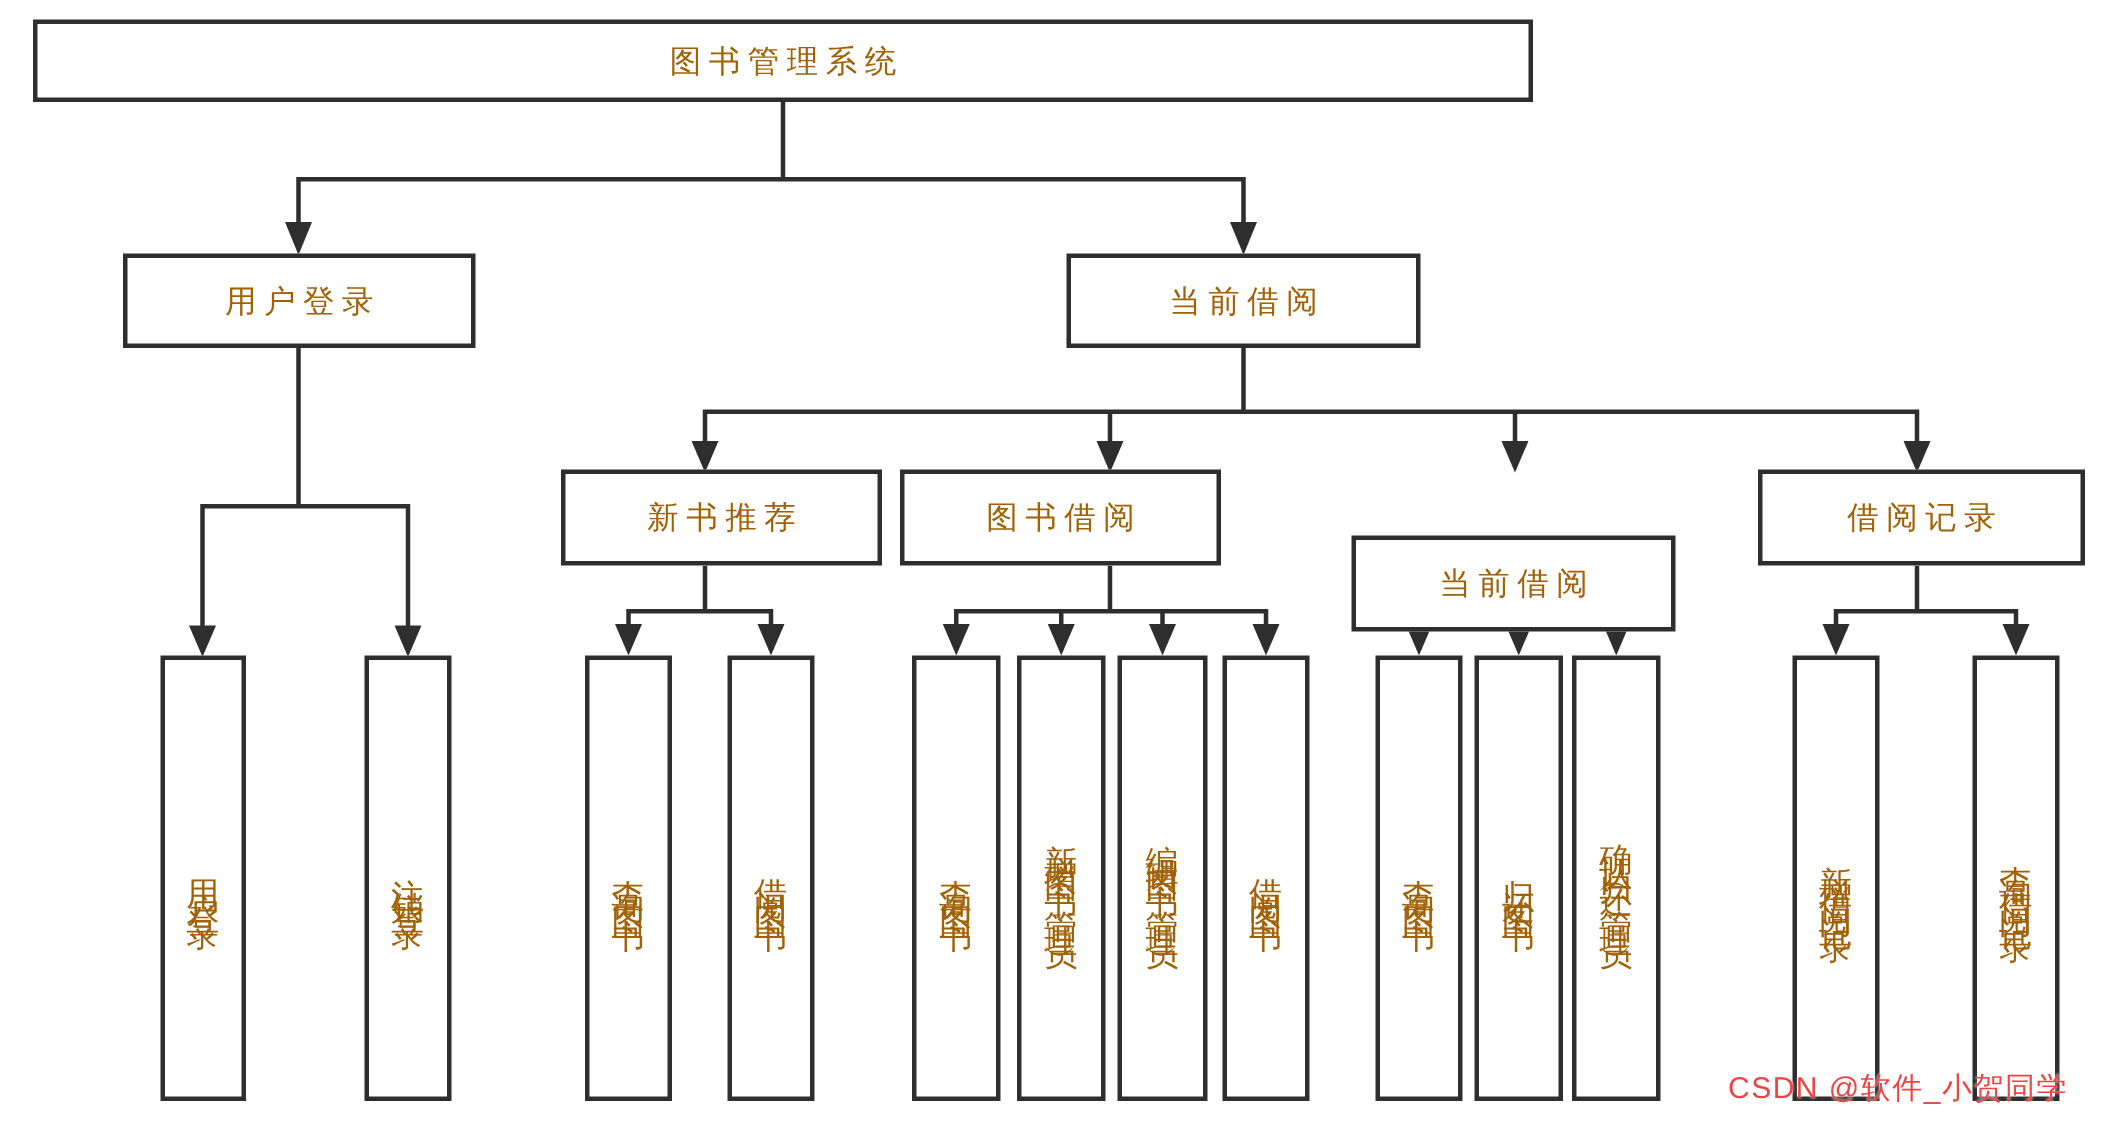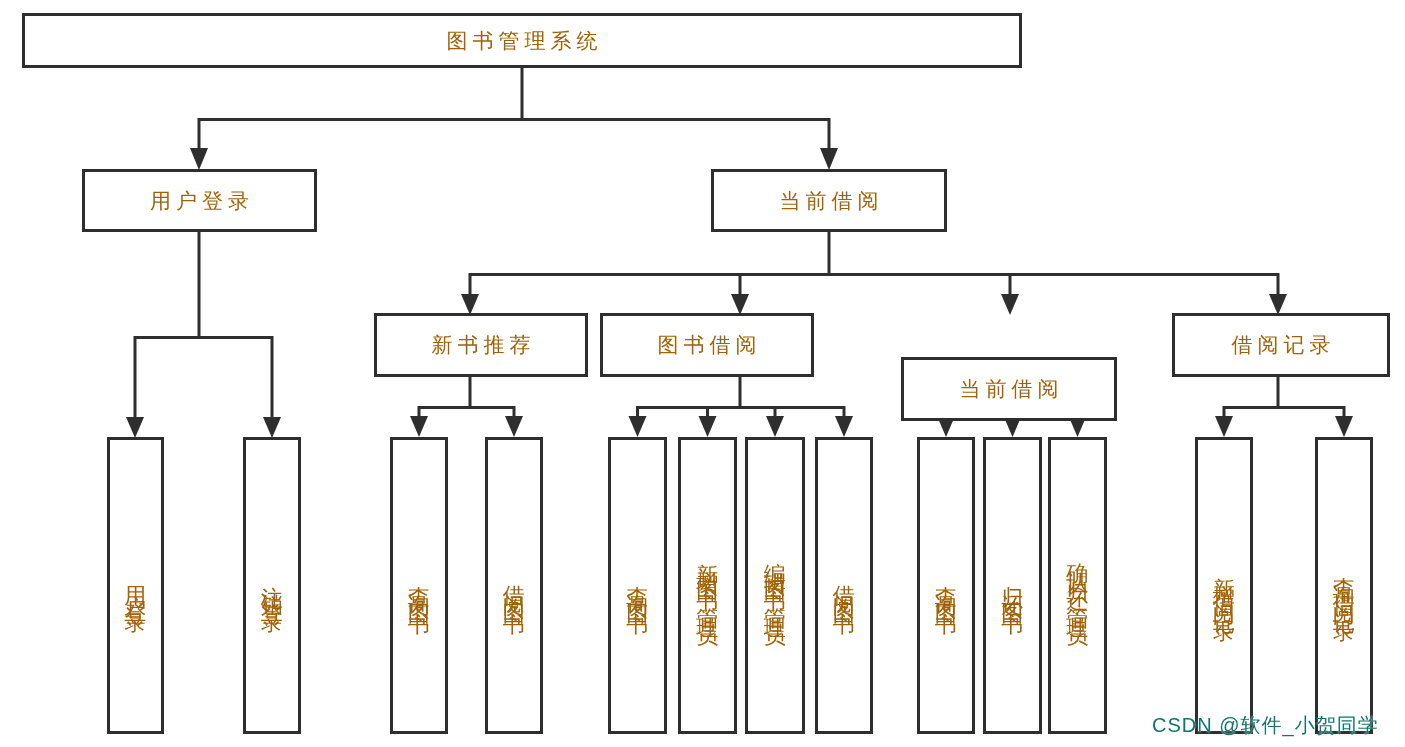--- a/index.html
+++ b/index.html
@@ -35,21 +35,21 @@
     line-height:1.15;
     white-space:nowrap;
   }
   #watermark{
     position:absolute;
     left:1152px;
     top:712px;
     width:250px;
     font-size:20px;
     letter-spacing:1px;
-    color:#0f766e;
+    color:#ef4444;
     text-shadow:0 0 2px #ffffff;
     white-space:nowrap;
     z-index:5;
   }
 </style>
 </head>
 <body>
 
 <div id="canvas">
 

